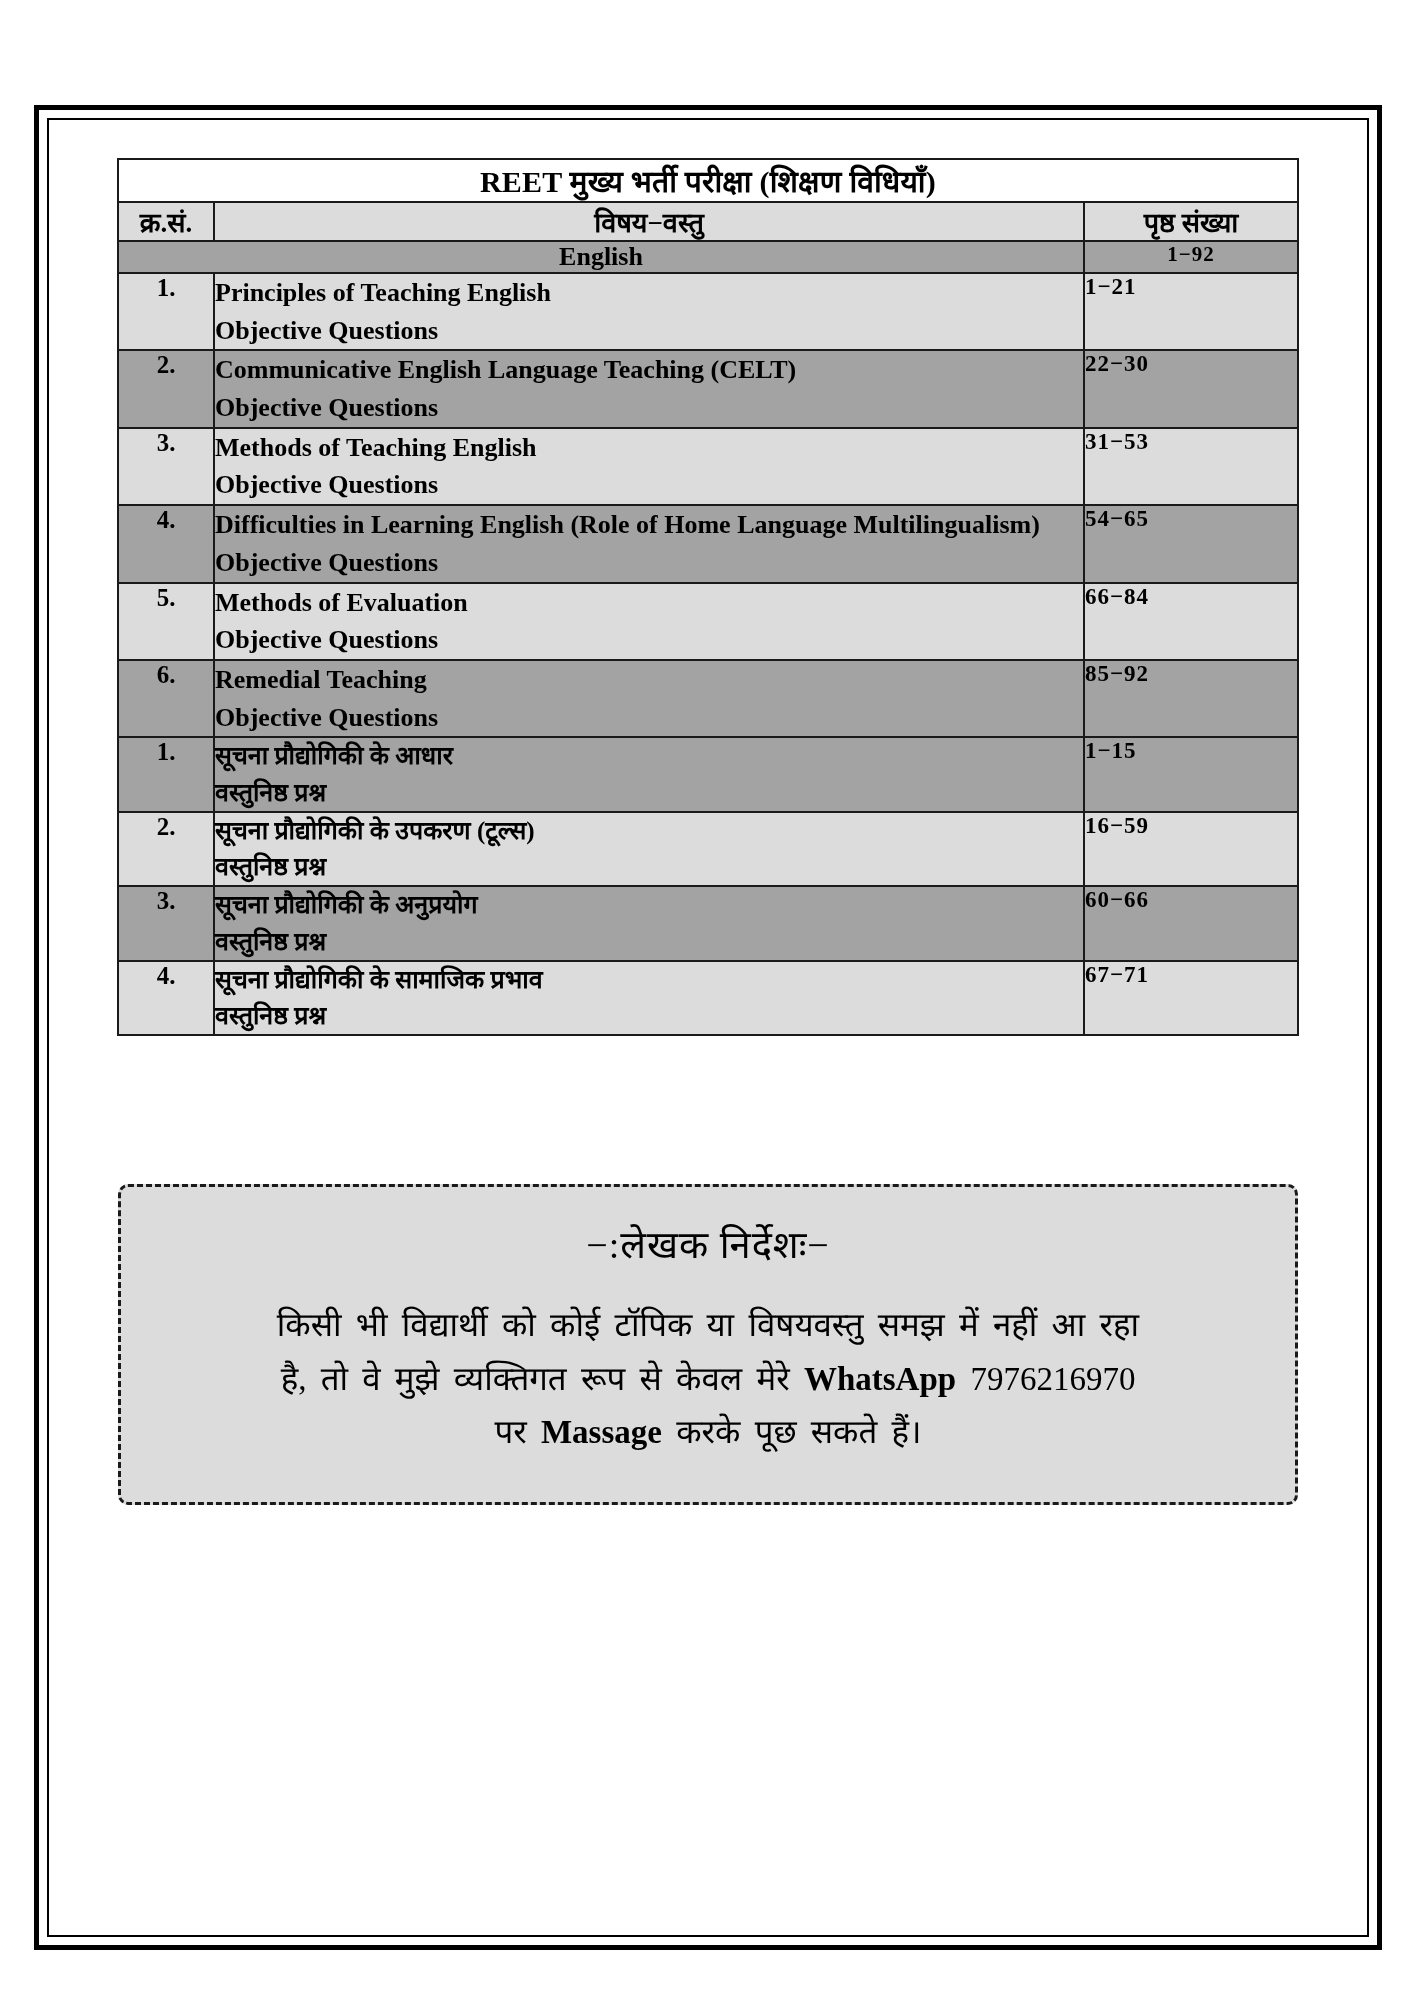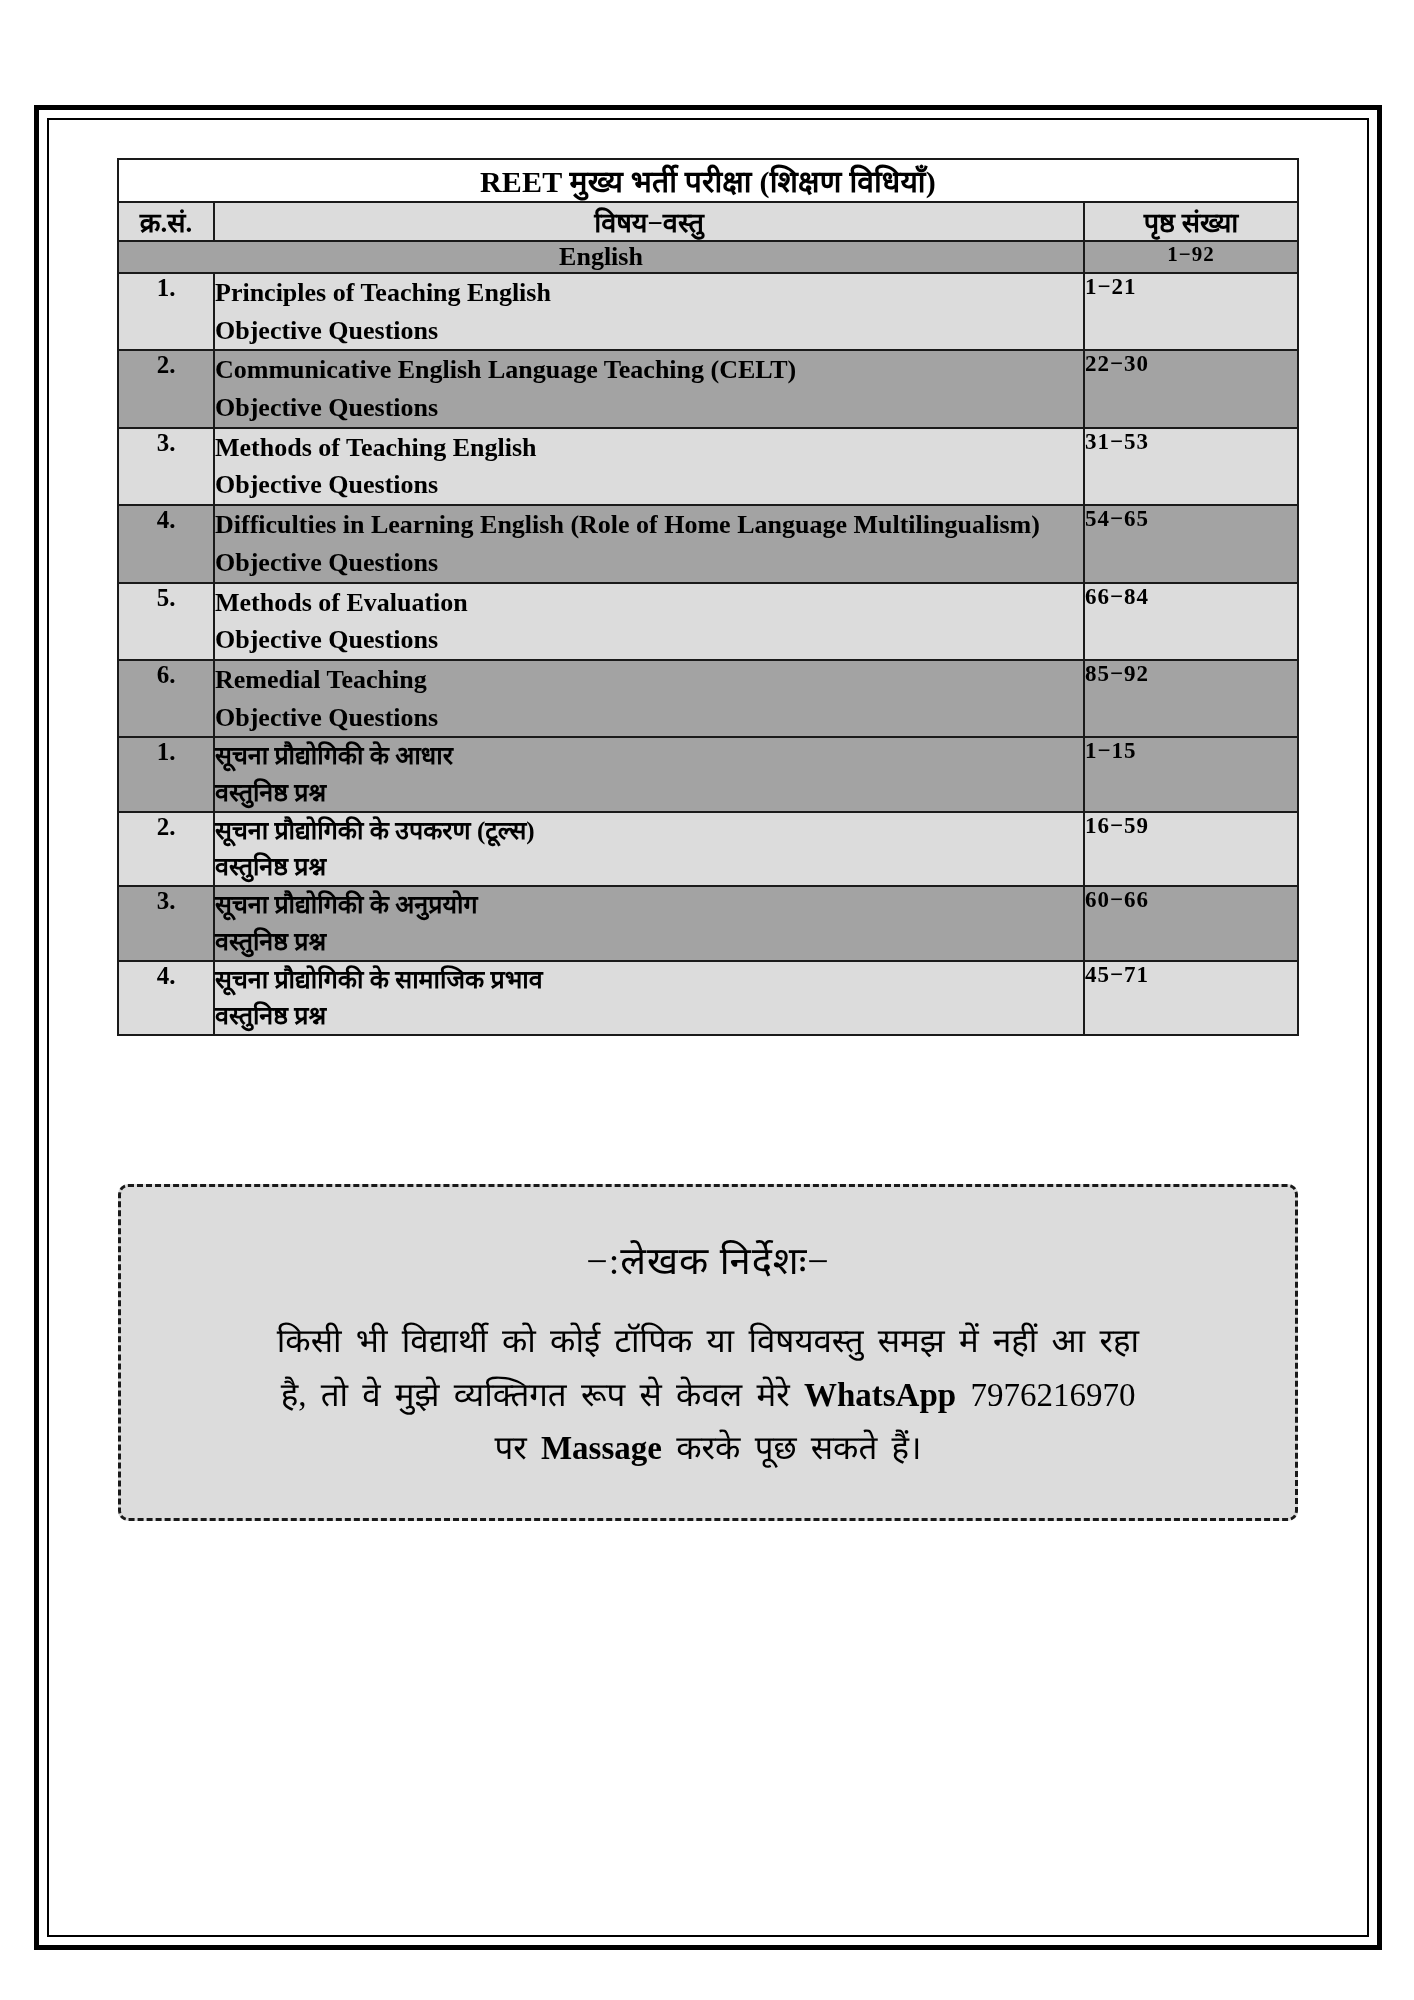--- a/index.html
+++ b/index.html
@@ -122,21 +122,21 @@
   
   .topic-cell.hi { font-size: 25px; }
 
   
   .note-box {
     width: 1180px;
     margin: 148px auto 0 auto;
     border: 3px dashed #1a1a1a;
     border-radius: 10px;
     background: #dcdcdc;
-    padding: 40px 34px 36px 34px;
+    padding: 24px 34px 36px 34px;
   }
   .note-heading {
     text-align: center;
     font-size: 38px;
     font-weight: normal;
     padding: 6px 0 30px 0;
     letter-spacing: 1px;
   }
   .note-body {
     text-align: center;
@@ -259,21 +259,21 @@
           </td>
           <td class="page-cell">60−66</td>
         </tr>
 
         <tr class="shaded">
           <td class="sr-cell">4.</td>
           <td class="topic-cell hi">
             <span class="topic-title">सूचना प्रौद्योगिकी के सामाजिक प्रभाव</span>
             <span class="topic-sub">वस्तुनिष्ठ प्रश्न</span>
           </td>
-          <td class="page-cell">45−71</td>
+          <td class="page-cell">67−71</td>
         </tr>
       </tbody>
     </table>
 
     <div class="note-box">
       <div class="note-heading">−:लेखक  निर्देशः−</div>
       <div class="note-body">
         <span class="note-line">किसी भी विद्यार्थी को कोई टॉपिक या विषयवस्तु समझ में नहीं आ रहा</span>
         <span class="note-line">
           <span>है, तो वे मुझे व्यक्तिगत रूप से केवल मेरे</span>

